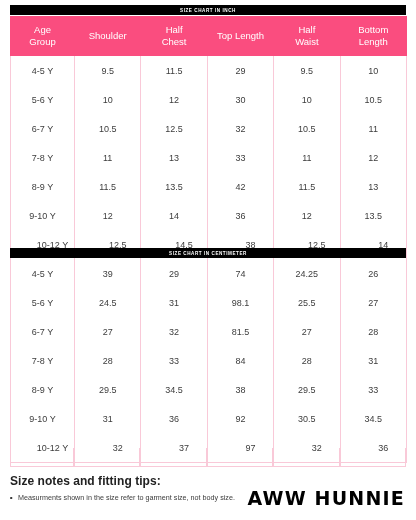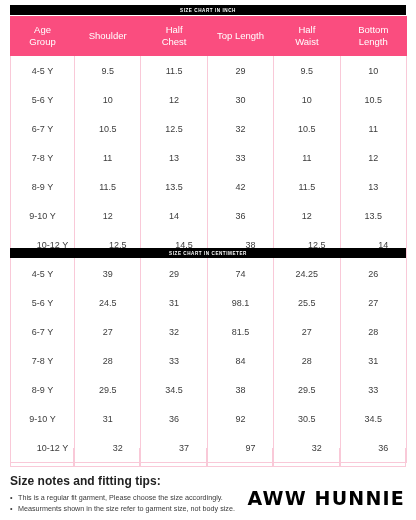--- a/index.html
+++ b/index.html
@@ -338,20 +338,20 @@
     <span class="reg"></span>
     <span class="reg"></span>
     <span class="reg"></span>
     <span class="reg"></span>
     <span class="reg"></span>
   </div>
 
   <div class="footer">
     <p class="footer-title">Size notes and fitting tips:</p>
     <ul class="footer-list">
-        <li><span class="bullet">•</span><span>This is a regular fit garment, Please choose the size accordingly.</span></li>
+        <li><span class="bullet">•</span></li>
         <li><span class="bullet">•</span><span>Measurments shown in the size refer to garment size, not body size.</span></li>
       </ul>
   </div>
 
   <div class="logo">AWW HUNNIE</div>
 
 </div>
 
 </body></html>

